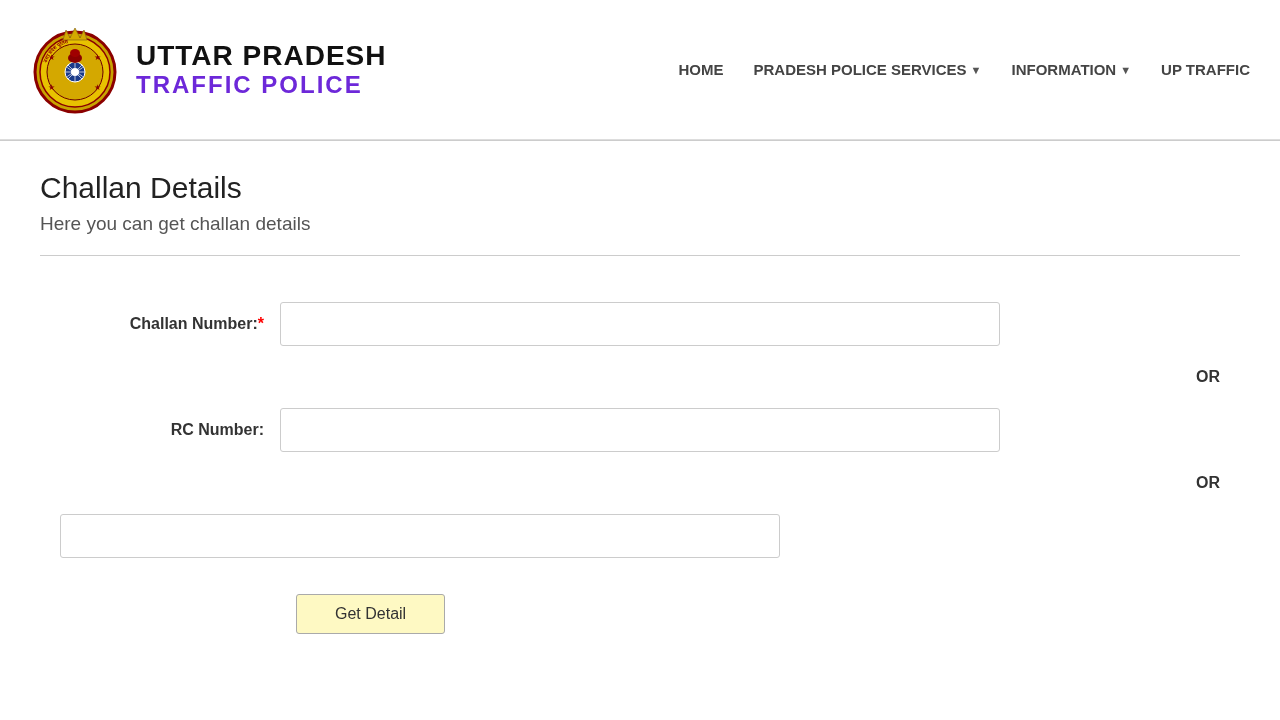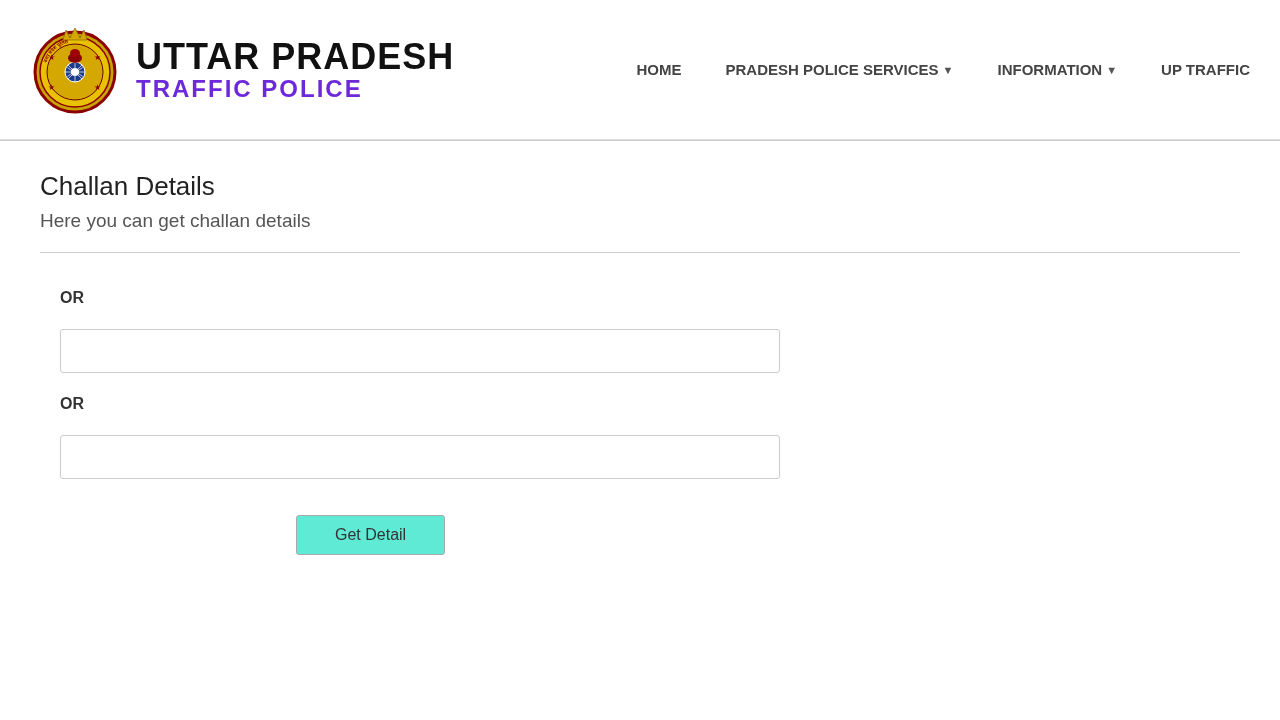--- a/index.html
+++ b/index.html
@@ -38,37 +38,37 @@
       height: 100px;
     }
 
     .org-name {
       display: flex;
       flex-direction: column;
       line-height: 1.1;
     }
 
     .org-name-main {
-      font-size: 36px;
+      font-size: 28px;
       font-weight: bold;
       color: #111;
       letter-spacing: 1px;
     }
 
     .org-name-sub {
       font-size: 24px;
       font-weight: bold;
       color: #6d28d9;
       letter-spacing: 2px;
     }
 
     .nav {
       display: flex;
       align-items: center;
-      gap: 44px;
+      gap: 30px;
       margin-left: auto;
     }
 
     .nav-item {
       font-size: 15px;
       font-weight: 600;
       color: #444;
       text-decoration: none;
       cursor: pointer;
       display: flex;
@@ -88,21 +88,21 @@
       border-top: 1px solid #ccc;
       margin: 0;
     }
 
     
     .main-content {
       padding: 30px 40px;
     }
 
     .page-title {
-      font-size: 26px;
+      font-size: 30px;
       font-weight: normal;
       color: #222;
       margin-bottom: 8px;
     }
 
     .page-subtitle {
       font-size: 19px;
       color: #555;
       margin-bottom: 20px;
     }
@@ -148,32 +148,33 @@
       padding: 8px 12px;
       font-size: 14px;
       outline: none;
     }
 
     .or-row {
       padding: 6px 0;
       font-size: 16px;
       font-weight: bold;
       color: #333;
+      text-align: right;
     }
 
     .btn-row {
       display: flex;
       padding: 20px 0;
       padding-left: 236px;
     }
 
     .btn-get-detail {
       padding: 10px 38px;
       font-size: 16px;
-      background: #5eead4;
+      background: #fef9c3;
       border: 1px solid #aaa;
       border-radius: 3px;
       cursor: pointer;
       color: #333;
       min-width: 140px;
     }
   </style>
 </head>
 <body>
 
@@ -249,31 +250,38 @@
 <hr class="header-divider">
 
 <main class="main-content">
   <h1 class="page-title">Challan Details</h1>
   <p class="page-subtitle">Here you can get challan details</p>
 
   <hr class="form-divider">
 
   <div class="form-area">
 
+    <div class="form-row">
+      <label class="form-label">
+        <span>Challan Number:</span><span class="required-star">*</span>
+      </label>
+      <input type="text" class="form-input" style="">
+    </div>
+
+    <div class="or-row">OR</div>
+
+    <div class="form-row">
+      <label class="form-label">RC Number:</label>
+      <input type="text" class="form-input" style="">
+    </div>
 
     <div class="or-row">OR</div>
 
     <div class="form-row">
       <input type="text" class="form-input" style="">
     </div>
 
-    <div class="or-row">OR</div>
-
-    <div class="form-row">
-      <input type="text" class="form-input" style="">
-    </div>
-
     <div class="btn-row">
       <button class="btn-get-detail">Get Detail</button>
     </div>
 
   </div>
 </main>
 
 </body></html>

